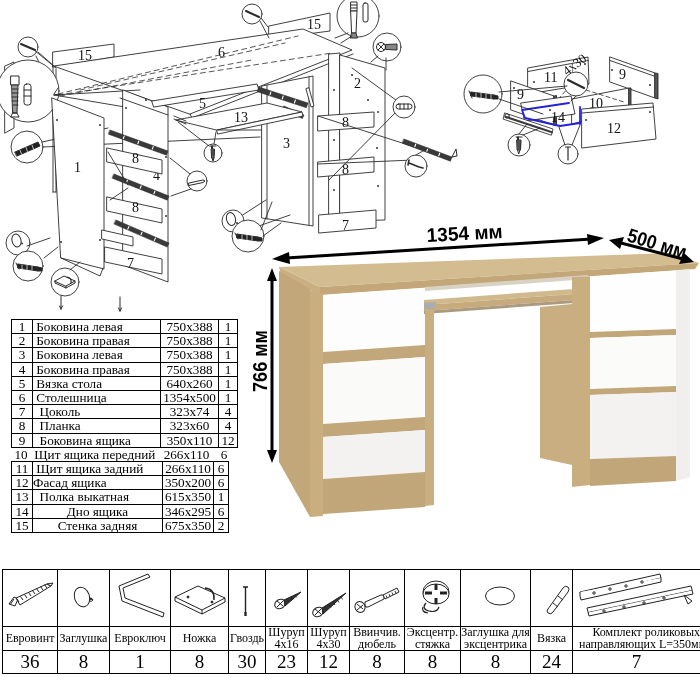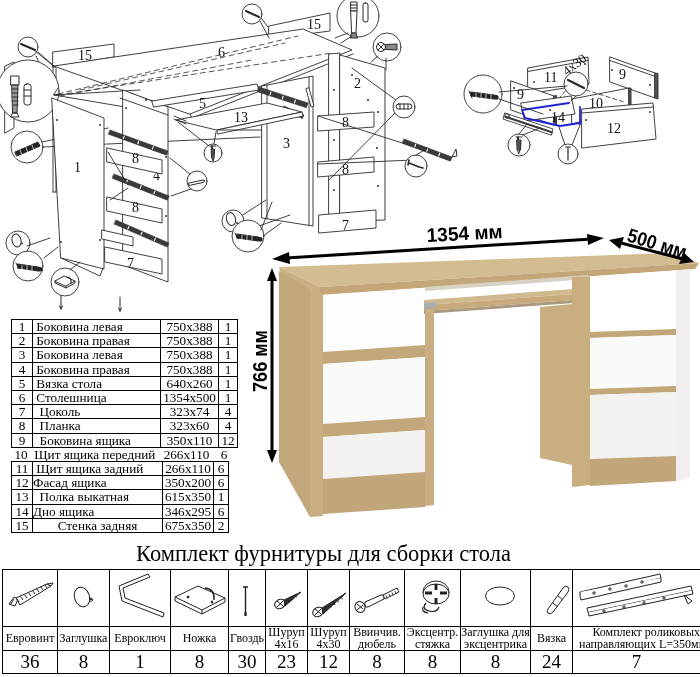--- a/index.html
+++ b/index.html
@@ -504,35 +504,34 @@
             <td class="num">6</td>
           </tr>
 <tr>
             <td class="num">13</td>
             <td>&nbsp;&nbsp;Полка выкатная</td>
             <td class="num">615х350</td>
             <td class="num">1</td>
           </tr>
 <tr>
             <td class="num">14</td>
-            <td style="">Дно ящика</td>
+            <td style="text-align:center">Дно ящика</td>
             <td class="num">346х295</td>
             <td class="num">6</td>
           </tr>
 <tr>
             <td class="num">15</td>
             <td style="text-align:center">Стенка задняя</td>
             <td class="num">675х350</td>
             <td class="num">2</td>
           </tr>
 </tbody>
       </table>
 </div>
 
-<div class="abs" id="title">Комплект фурнитуры для сборки стола</div>
 
 <table class="abs" id="hw">
 <tbody>
         <tr>
 <td class="ic" style="width:54px">
             <svg width="54" height="54" viewBox="0 0 54 54" fill="none" stroke="#222" stroke-width="1">
 <path d="M6,33 L11,26 L15,28 L12,35 Z" fill="#fff"></path>
               <path d="M7,34 l4,-6"></path>
 <path d="M13,27 L44,13 L48,15 L17,34 Z" fill="#fff"></path>
 <path d="M16,31 l-2,-3 M20,29 l-2.5,-3.5 M24,27 l-2.5,-3.5 M28,25 l-2.5,-3.5 M32,23 l-2.5,-3.5 M36,21 l-2.5,-3.5 M40,19 l-2.5,-3.5 M44,17 l-2.5,-3.5"></path>

